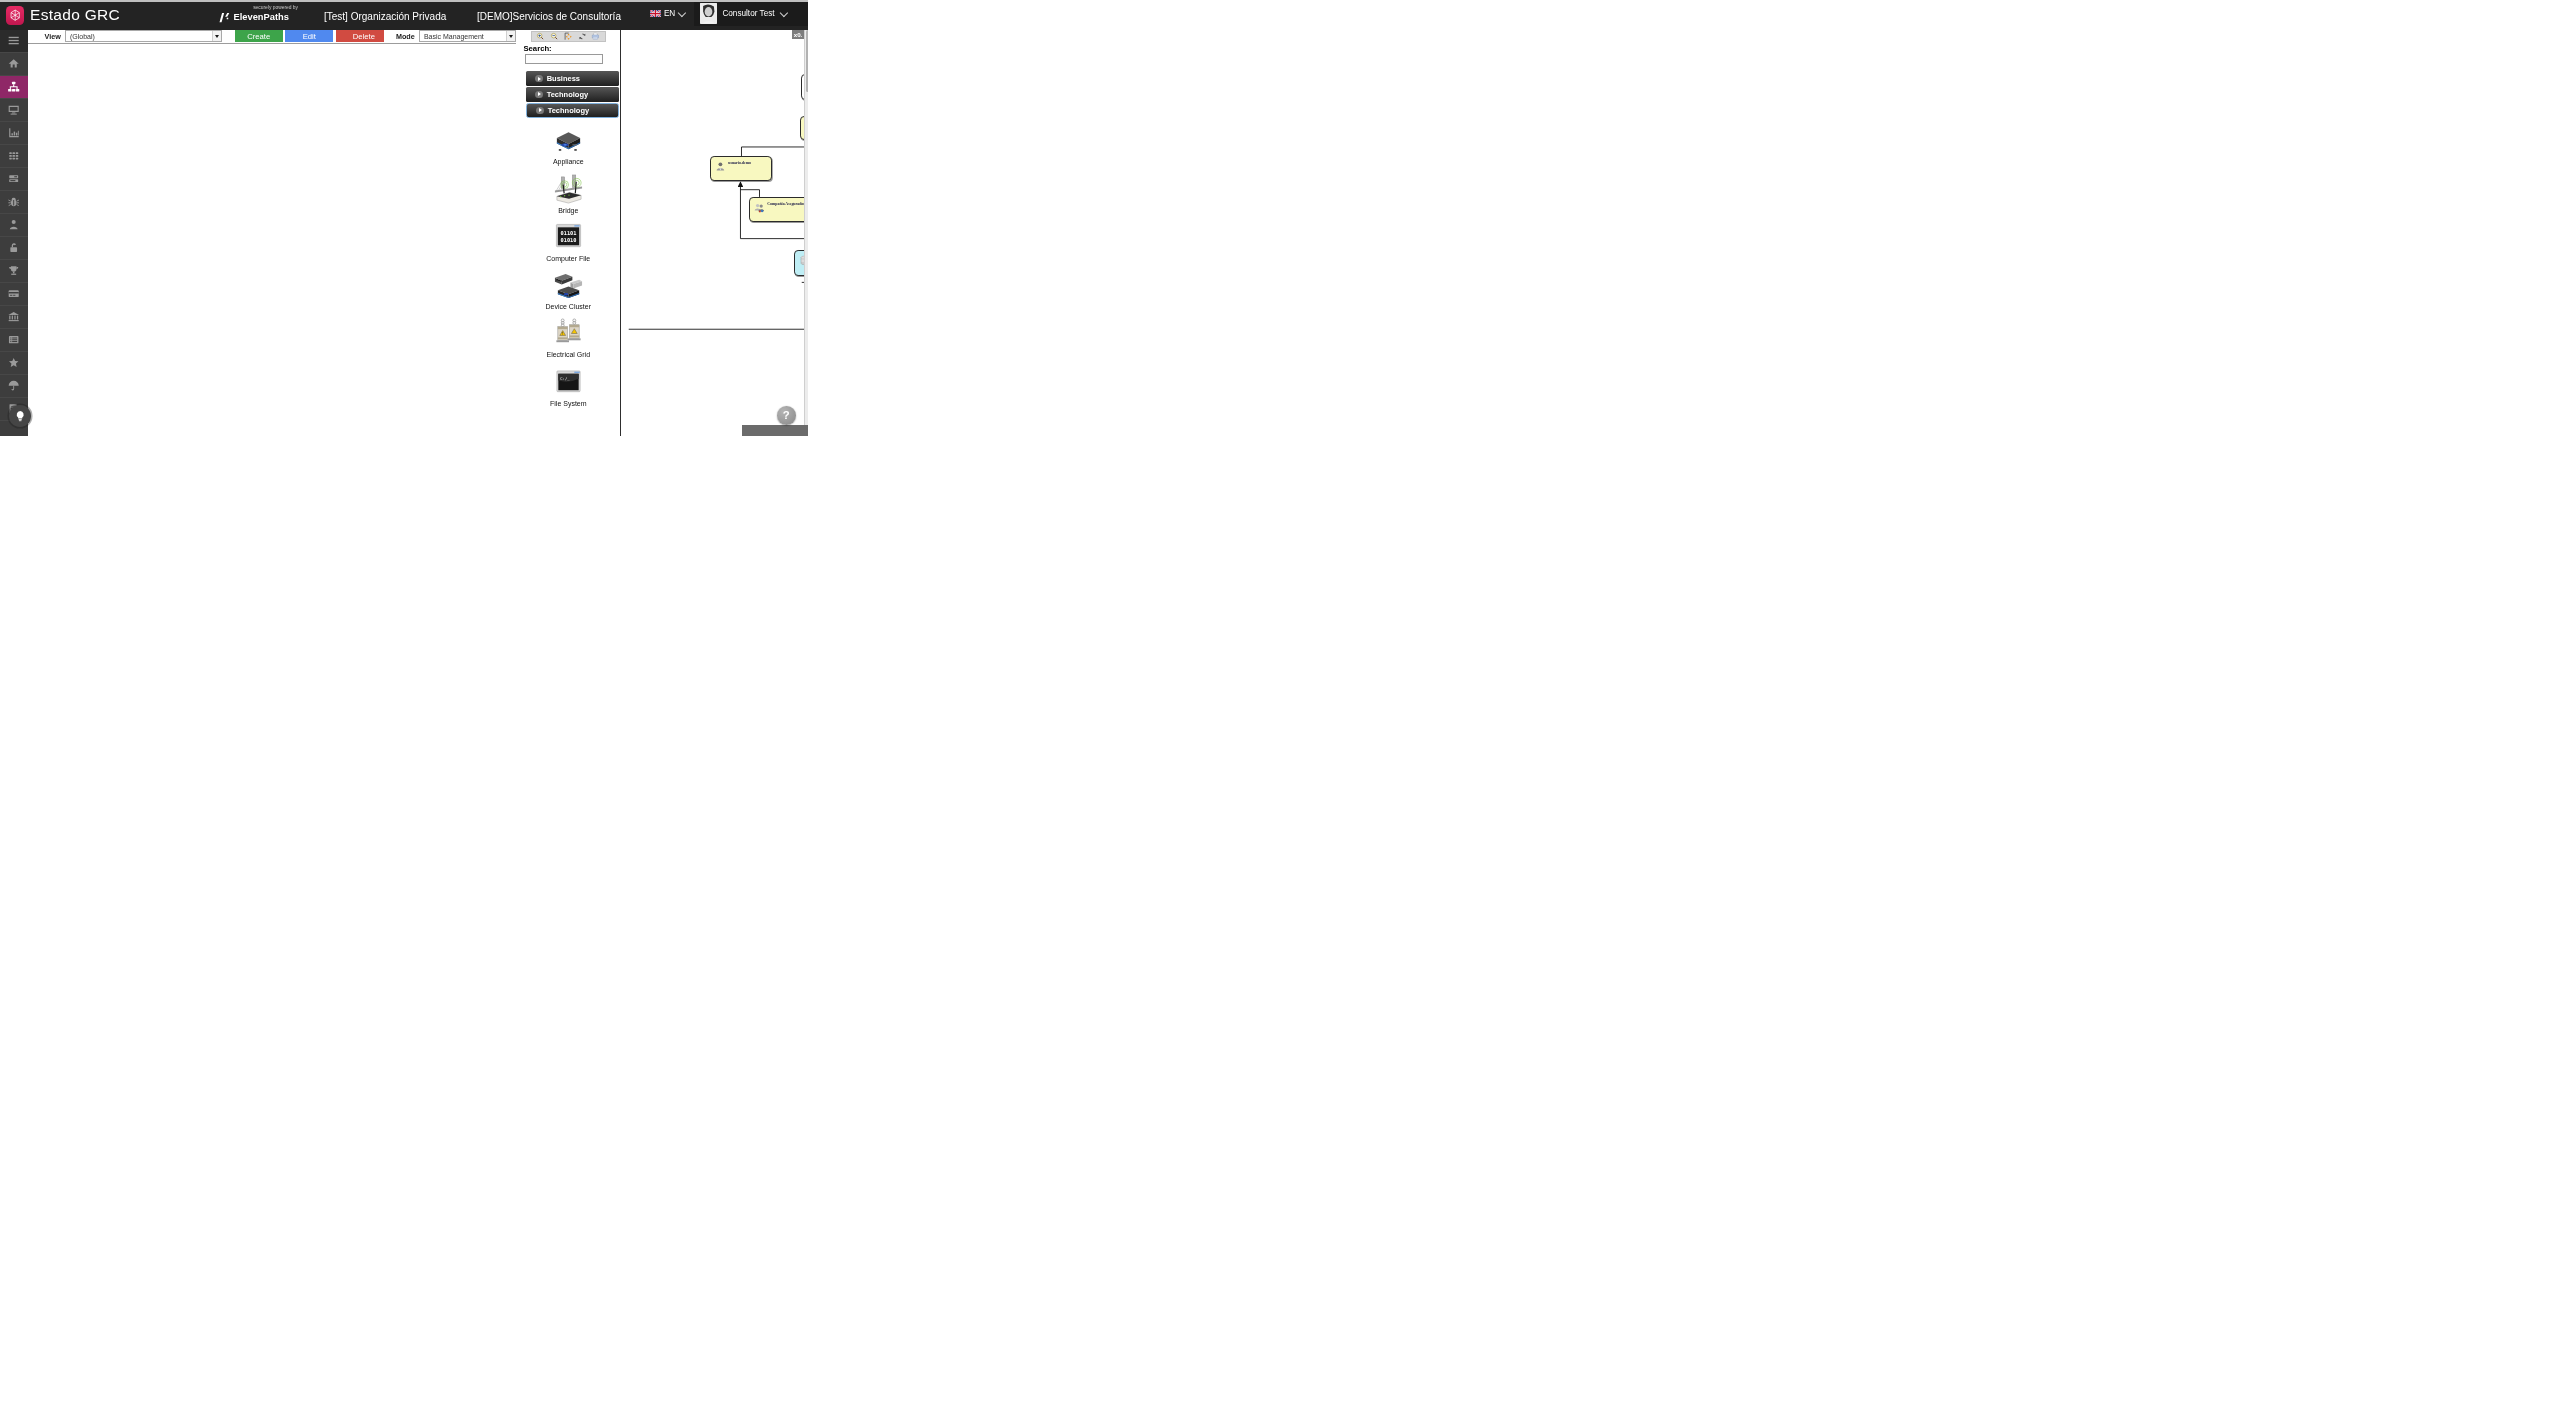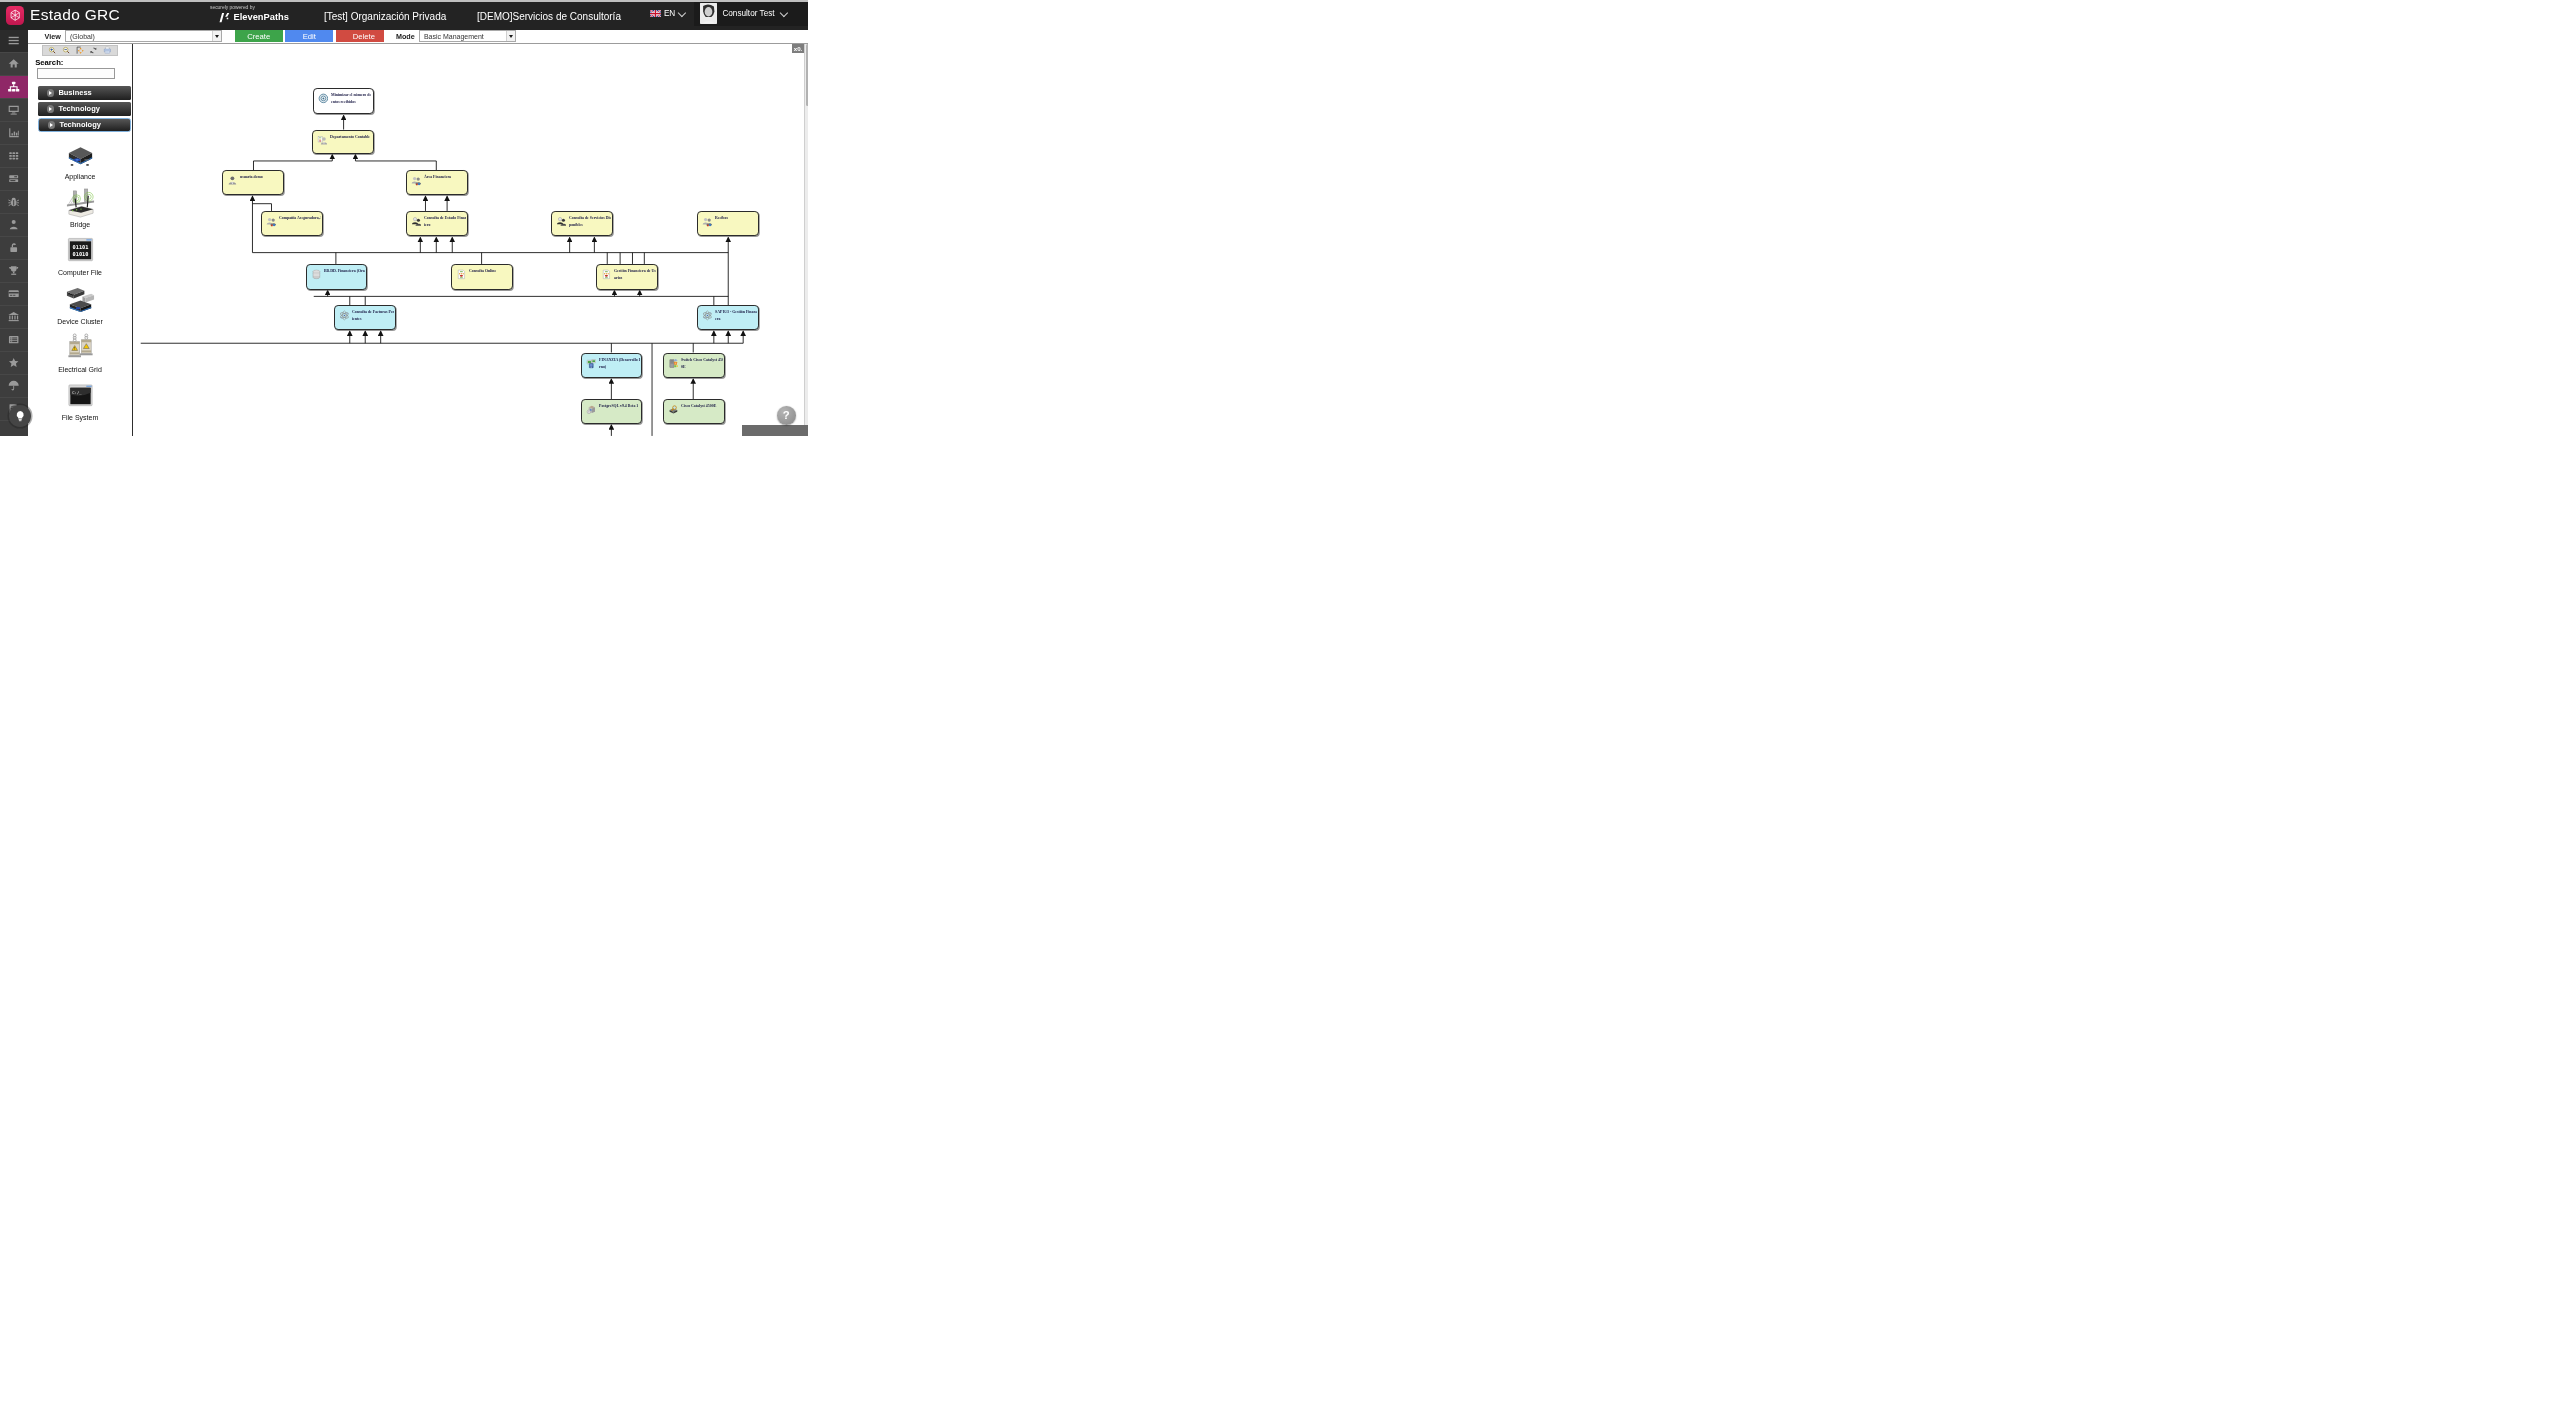--- a/index.html
+++ b/index.html
@@ -10,21 +10,21 @@
   
   .top-strip { height:1.5px; background:#bfbfbf; }
 
   
   .topbar { position:relative; height:28px; background:#232323; color:#fff; }
   .logo { position:absolute; left:5.7px; top:4.6px; width:18.5px; height:18.5px; border-radius:4.6px;
           background:linear-gradient(180deg, var(--accent), #c1174f);
           display:flex; align-items:center; justify-content:center; }
   .brand { position:absolute; left:30px; top:4.1px; font-size:15.5px; font-weight:400;
            letter-spacing:0.3px; color:#fff; }
-  .ep { position:absolute; left:210px; top:3.1px; width:88px; text-align:left; }
+  .ep { position:absolute; left:210px; top:3.1px; width:88px; text-align:right; }
   .ep-powered { font-size:4.9px; color:#c9c9c9; }
   .ep-row { display:flex; align-items:center; justify-content:center; gap:3.1px; margin-top:1px; }
   .ep-name { font-size:9.3px; font-weight:bold; color:#fff; }
   .org { position:absolute; top:9.3px; font-size:10px; color:#fff; white-space:nowrap; }
   .org1 { left:324px; } .org2 { left:477px; }
   .langbox { position:absolute; left:650px; top:7.7px; display:flex; align-items:center; gap:3.1px; cursor:pointer;text-align:right; }
   .lang-label { font-size:8.2px; color:#fff; }
   .userbox { position:absolute; left:694px; top:0; right:0; height:24px; background:#1b1b1b;
              display:flex; align-items:center; gap:5.2px; padding-left:6.2px; cursor:pointer; }
   .avatar { width:17px; height:20.6px; border-radius:1px; overflow:hidden; background:#e9e9e9; }
@@ -35,21 +35,21 @@
   
   .app { display:flex; height:406px; }
   .rail { width:28px; background:#3d3d3d; display:flex; flex-direction:column; flex:0 0 28px; }
   .rail-item { height:23px; display:flex; align-items:center; justify-content:center;
                border-bottom:0.5px solid #474747; cursor:pointer; flex:0 0 auto; }
   .rail-item svg { fill:#9a9a9a; }
   .rail-item.menu { background:#2b2b2b; }
   .rail-item.active { background:var(--rail_active); }
   .rail-item.active svg { fill:#ffffff; }
 
-  .right { flex:1; display:flex; flex-direction:column; min-width:0; }
+  .right { flex:1; display:flex; flex-direction:row; min-width:0; }
 
   
   .toolbar { height:14.4px; background:#ffffff; border-bottom:0.5px solid #9c9c9c;
              display:flex; align-items:center; font-size:7.2px; }
   .tlabel { font-weight:bold; color:#222; }
   .view-label { margin-left:16.5px; }
   .selectbox { height:12px; background:#fff; border:0.5px solid #a9a9a9; display:flex;
                align-items:center; justify-content:space-between; font-size:7px; color:#333;
                padding-left:3.6px; cursor:pointer; }
   .view-select { width:157px; margin-left:4.6px; }

